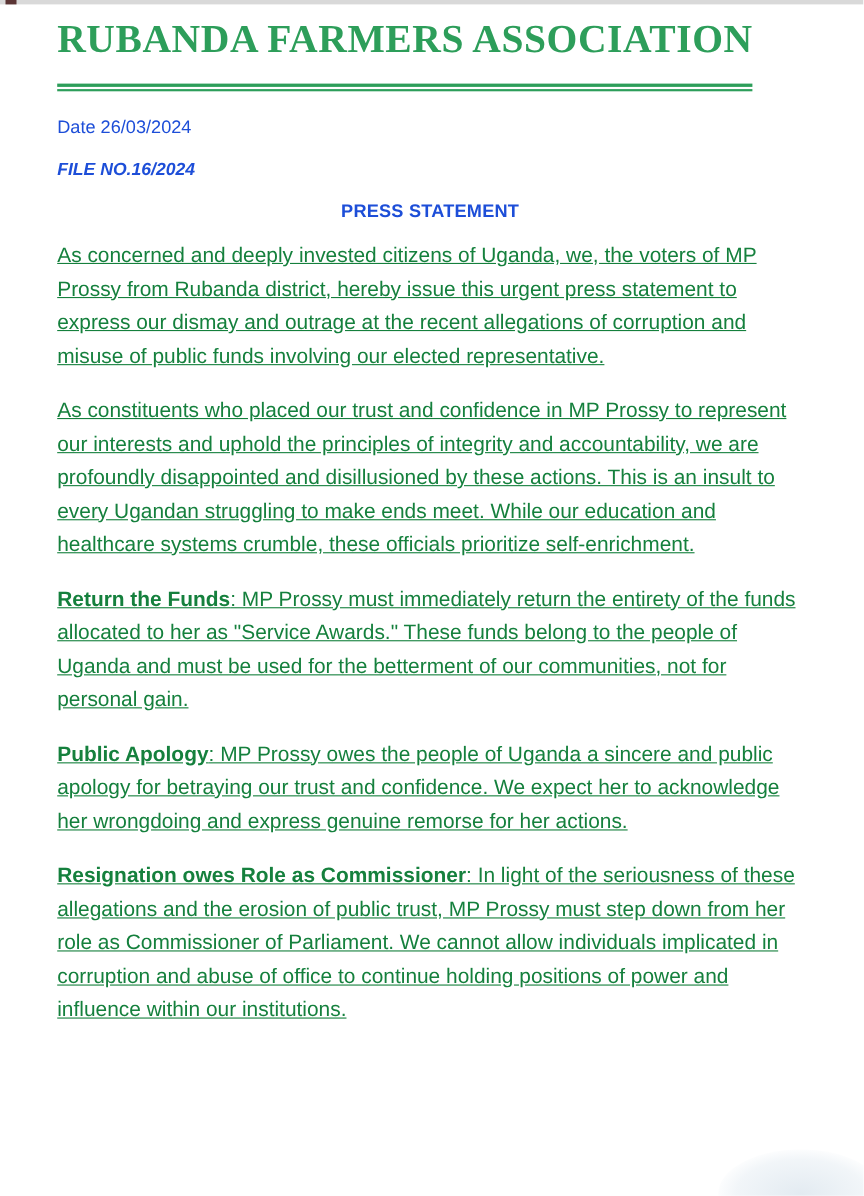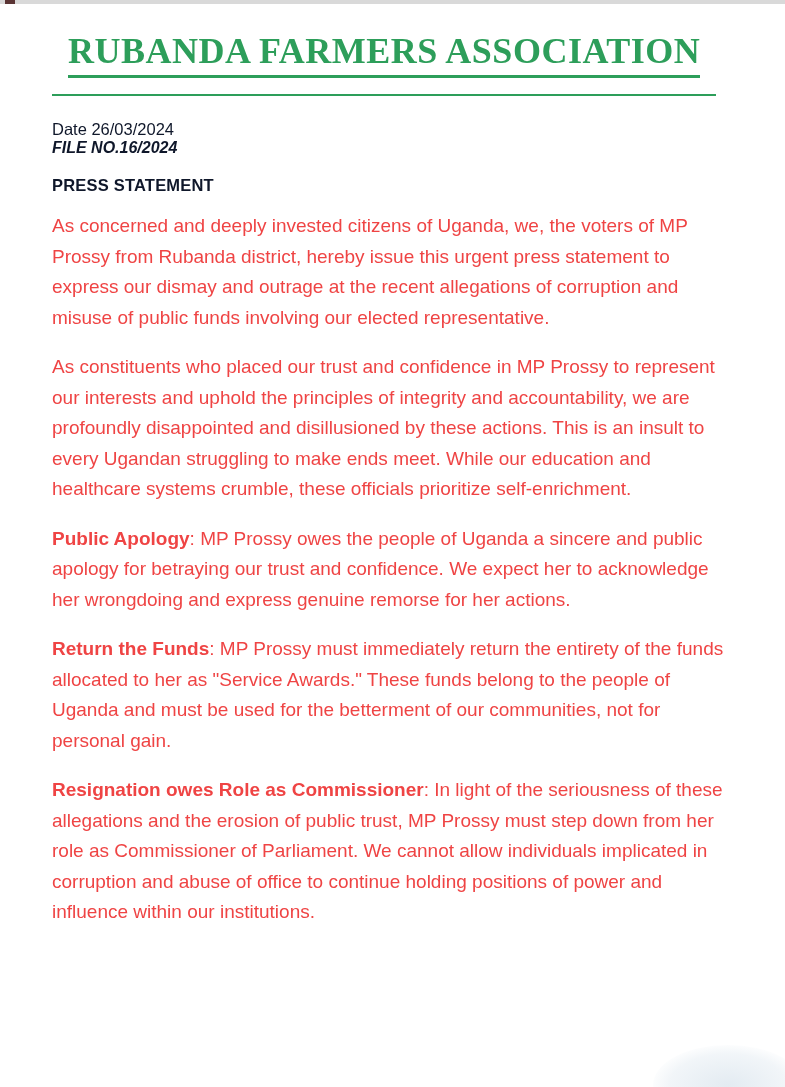--- a/index.html
+++ b/index.html
@@ -23,41 +23,42 @@
     position:absolute;bottom:-38px;right:-18px;width:150px;height:80px;
     border-radius:50%;
     background:radial-gradient(ellipse at center, #dce6ee 0%, #eef3f7 55%, rgba(255,255,255,0) 75%);
     opacity:.8;
   }
   .doc{
     padding:12px 55px 0 52px;
   }
   .title-wrap{display:inline-block;margin-top:2px;}
   h1.doc-title{
-    margin:16px;
+    margin:0;
     font-family:"Liberation Serif", serif;
     font-weight:bold;
     font-size:36px;
     letter-spacing:.5px;
     color:#2d9e5a;
     white-space:nowrap;
     border-bottom:3px solid #2d9e5a;
-    padding-bottom:3px;
+    padding-bottom:20px;
   }
   .underline2{height:2px;background:#2d9e5a;margin-top:2px;}
-  .meta{font-size:16.5px;color:#0f172a;}
+  .meta{font-size:16.5px;color:#1d4ed8;}
   .date-line{margin-top:24px;}
-  .file-line{font-weight:bold;font-style:italic;font-size:16px;}
-  .press-line{margin-top:19px;font-weight:bold;letter-spacing:.2px;}
+  .file-line{margin-top:20px;font-weight:bold;font-style:italic;font-size:16px;}
+  .press-line{margin-top:19px;font-weight:bold;letter-spacing:.2px;text-align:center;}
   .body-text{margin-top:16px;}
   .body-text p{
     margin:0 0 19px 0;
     font-size:19px;
     line-height:30.5px;
-    color:#ef4444;
+    color:#15803d;
+    text-decoration:underline;
   }
   .lead{font-weight:bold;}
 </style>
 </head>
 <body>
 
 <div class="top-strip"></div>
 <div class="corner-mark"></div>
 
 <div class="doc">
@@ -74,22 +75,22 @@
   <div class="meta press-line">PRESS STATEMENT</div>
 
   <div class="body-text">
 
     <p><span class="lead"></span><span>As concerned and deeply invested citizens of Uganda, we, the voters of MP Prossy from Rubanda district, hereby issue this urgent press statement to express our dismay and outrage at the recent allegations of corruption and misuse of public funds involving our elected representative.</span></p>
 
 
     <p><span class="lead"></span><span>As constituents who placed our trust and confidence in MP Prossy to represent our interests and uphold the principles of integrity and accountability, we are profoundly disappointed and disillusioned by these actions. This is an insult to every Ugandan struggling to make ends meet.  While our education and healthcare systems crumble, these officials prioritize self-enrichment.</span></p>
 
 
+    <p><span class="lead">Return the Funds</span><span>: MP Prossy must immediately return the entirety of the funds allocated to her as "Service Awards." These funds belong to the people of Uganda and must be used for the betterment of our communities, not for personal gain.</span></p>
+
     <p><span class="lead">Public Apology</span><span>: MP Prossy owes the people of Uganda a sincere and public apology for betraying our trust and confidence. We expect her to acknowledge her wrongdoing and express genuine remorse for her actions.</span></p>
-
-    <p><span class="lead">Return the Funds</span><span>: MP Prossy must immediately return the entirety of the funds allocated to her as "Service Awards." These funds belong to the people of Uganda and must be used for the betterment of our communities, not for personal gain.</span></p>
 
     <p><span class="lead">Resignation owes Role as Commissioner</span><span>: In light of the seriousness of these allegations and the erosion of public trust, MP Prossy must step down from her role as Commissioner of Parliament. We cannot allow individuals implicated in corruption and abuse of office to continue holding positions of power and influence within our institutions.</span></p>
 
   </div>
 </div>
 
 <div class="bottom-blob"></div>
 
 </body></html>

